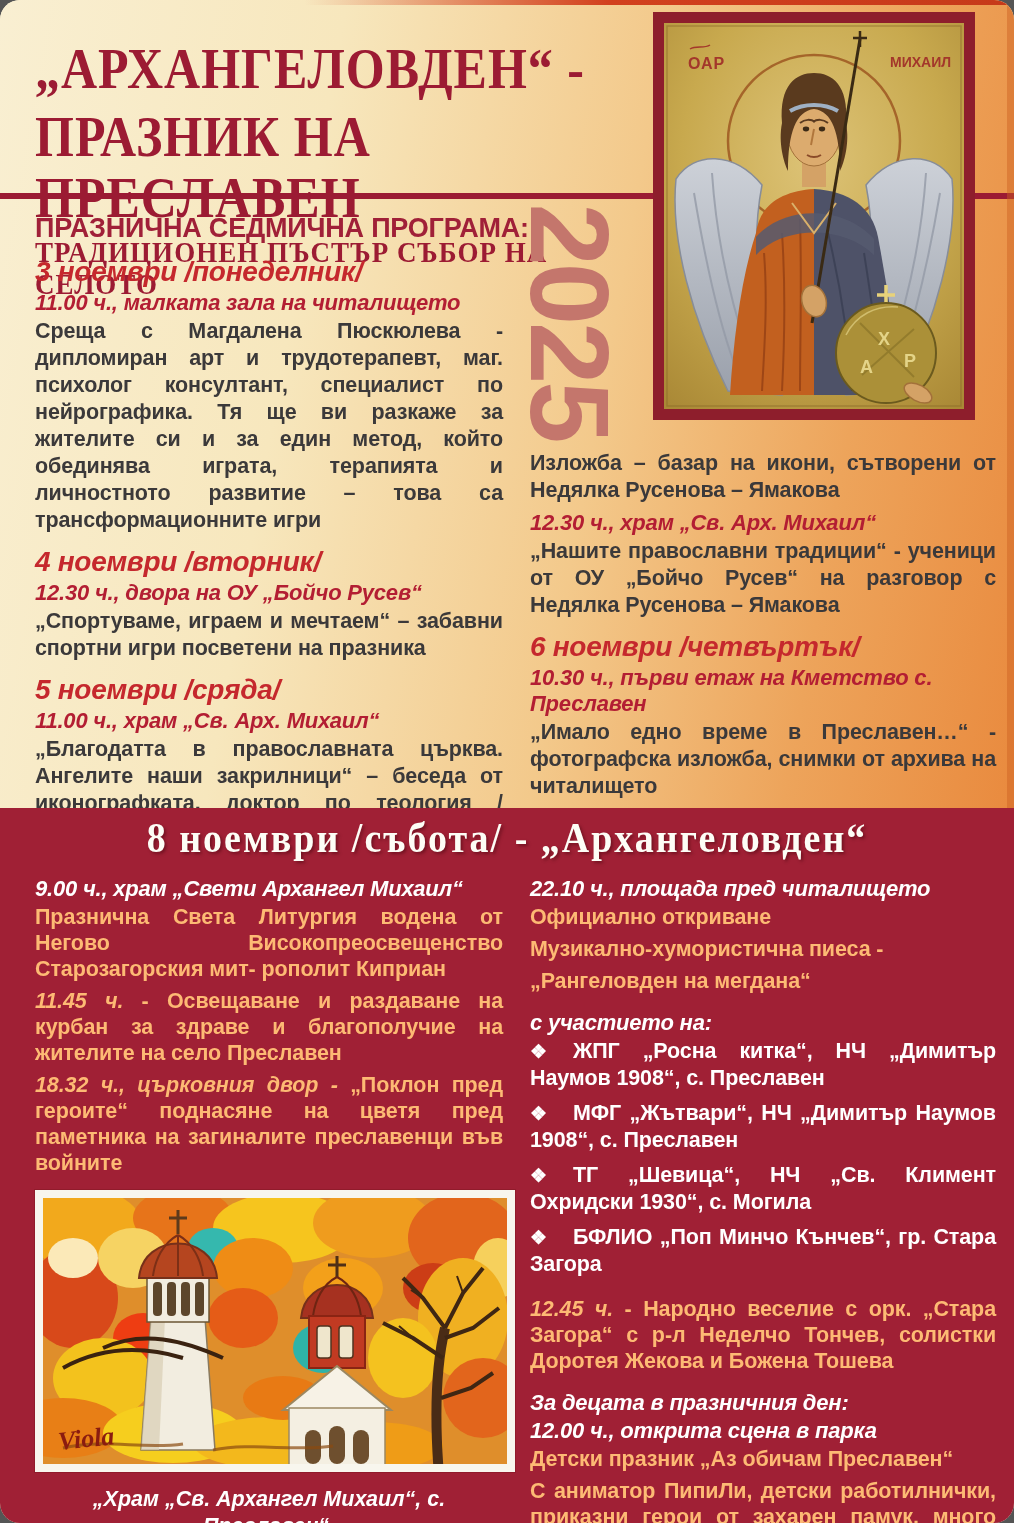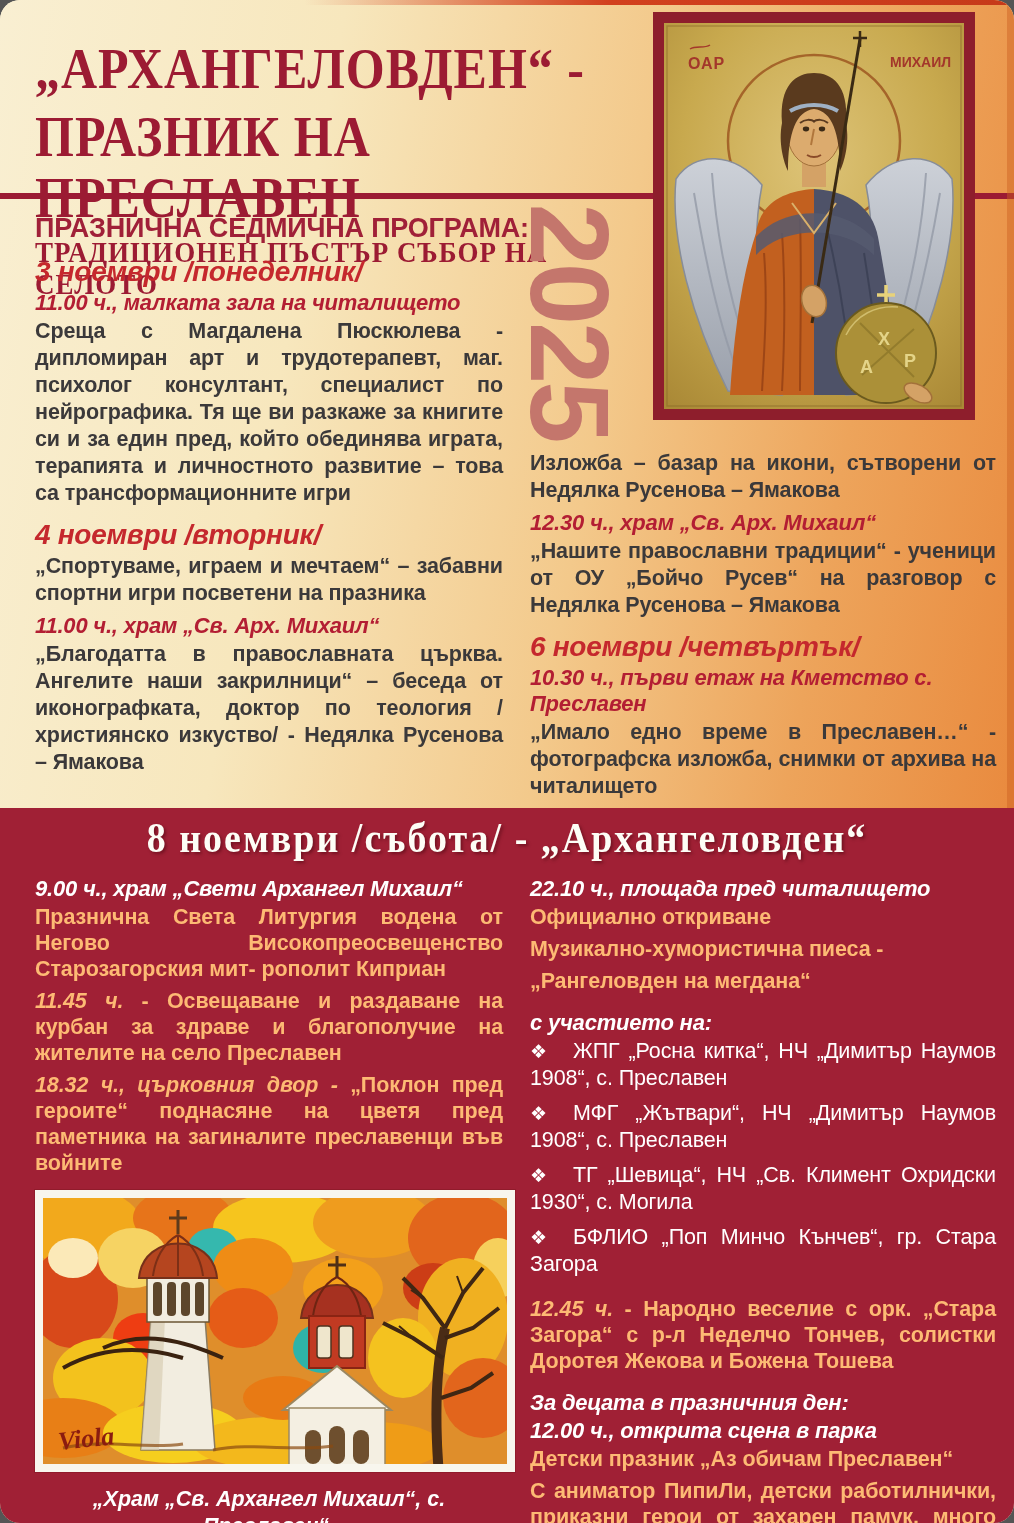--- a/index.html
+++ b/index.html
@@ -36,21 +36,21 @@
   
   .sat{position:absolute;left:0;top:808px;width:1014px;height:914px;background:#a02035;color:#fff;}
   .sat-h{margin:0;position:absolute;left:0;top:8px;width:1014px;text-align:center;
          font-family:"Liberation Serif",serif;font-weight:700;font-size:38px;color:#fdfdf6;
          letter-spacing:2px;text-shadow:2px 2px 3px rgba(60,0,10,.45);transform:scaleY(1.1);}
   .satL{position:absolute;left:35px;top:68px;width:468px;}
   .satR{position:absolute;left:530px;top:68px;width:466px;}
   .sat .time{color:#fff;}
   .sat .body{color:#fdba74;line-height:26px;}
   .tinline{font-style:italic;}
-  .bullet{margin:0 0 8px 0;font-size:21.5px;font-weight:400;color:#fff;line-height:27px;text-align:justify;letter-spacing:-0.1px;}
+  .bullet{margin:0 0 8px 0;font-size:21.5px;font-weight:700;color:#fff;line-height:27px;text-align:justify;letter-spacing:-0.1px;}
   .bullet .b-ico{display:inline-block;margin-right:26px;font-size:19px;}
   .gap{height:10px;}
   .painting{margin-top:14px;width:464px;background:#f8f6ee;padding:8px;box-shadow:0 0 0 1px rgba(120,20,30,.4);}
   .painting svg{display:block;width:464px;height:266px;}
   .caption{margin:14px 0 0 0;text-align:center;font-size:21.5px;font-weight:700;font-style:italic;
            color:#fff;line-height:27px;}
   .caption span{display:block;}
 </style>
 </head>
 <body>
@@ -127,25 +127,27 @@
       </svg>
     </div>
 
     <div class="year">2025</div>
 
     <h2 class="program-h">ПРАЗНИЧНА СЕДМИЧНА ПРОГРАМА:</h2>
 
     <div class="colL">
       <h3 class="day">3 ноември /понеделник/</h3>
       <p class="time">11.00 ч., малката зала на читалището</p>
-      <p class="body">Среща с Магдалена Пюскюлева - дипломиран арт и трудотерапевт,  маг. психолог консултант, специалист по нейрографика. Тя ще ви разкаже за книгите си и за един пред, който обединява играта, терапията и личностното развитие – това са трансформационните игри</p>
+      <p class="body">Среща с Магдалена Пюскюлева - дипломиран арт и трудотерапевт,  маг. психолог консултант, специалист по нейрографика. Тя ще ви разкаже за жителите си и за един метод, който обединява играта, терапията и личностното развитие – това са трансформационните игри</p>
 
       <h3 class="day">4 ноември /вторник/</h3>
+      <p class="time">12.30 ч., двора на ОУ „Бойчо Русев“</p>
       <p class="body">„Спортуваме, играем и мечтаем“ – забавни спортни игри посветени на празника</p>
 
+      <h3 class="day">5 ноември /сряда/</h3>
       <p class="time">11.00 ч., храм „Св. Арх. Михаил“</p>
       <p class="body">„Благодатта в православната църква. Ангелите наши закрилници“ – беседа от иконографката, доктор по теология /християнско изкуство/ - Недялка Русенова – Ямакова</p>
     </div>
 
     <div class="colR">
       <p class="body">Изложба – базар на икони, сътворени от Недялка Русенова – Ямакова</p>
 
       <p class="time">12.30 ч., храм „Св. Арх. Михаил“</p>
       <p class="body">„Нашите православни традиции“ - ученици от ОУ „Бойчо Русев“ на разговор с Недялка Русенова – Ямакова</p>
 

